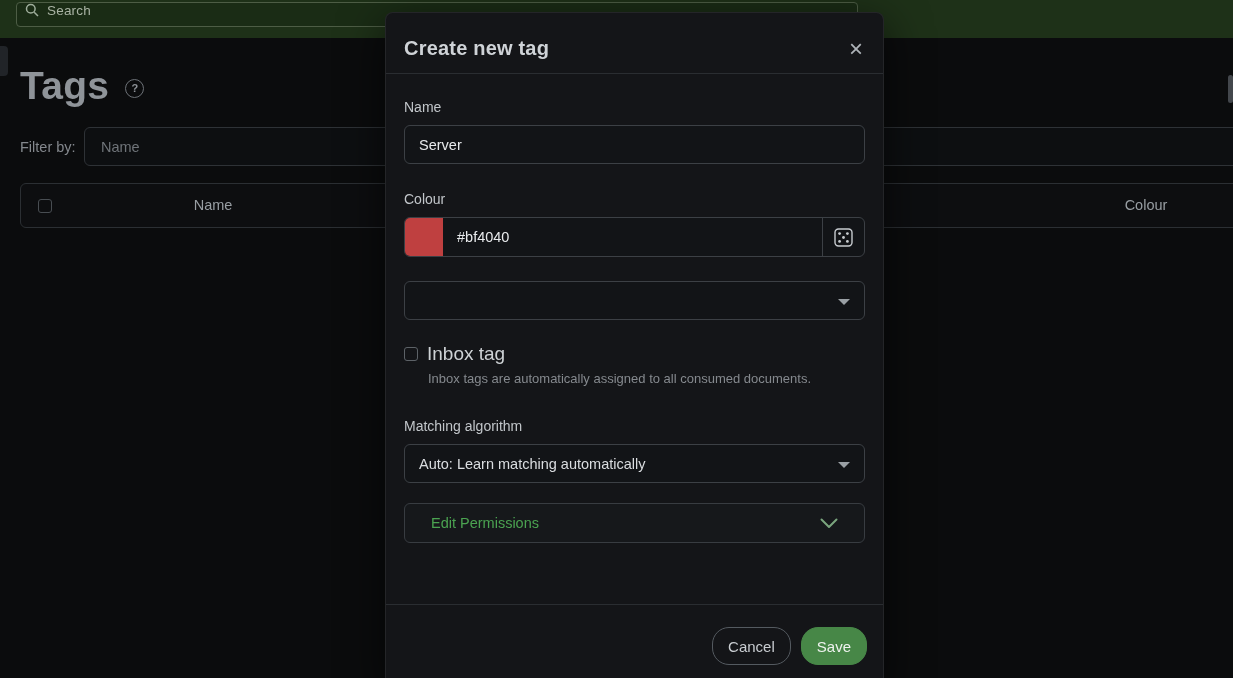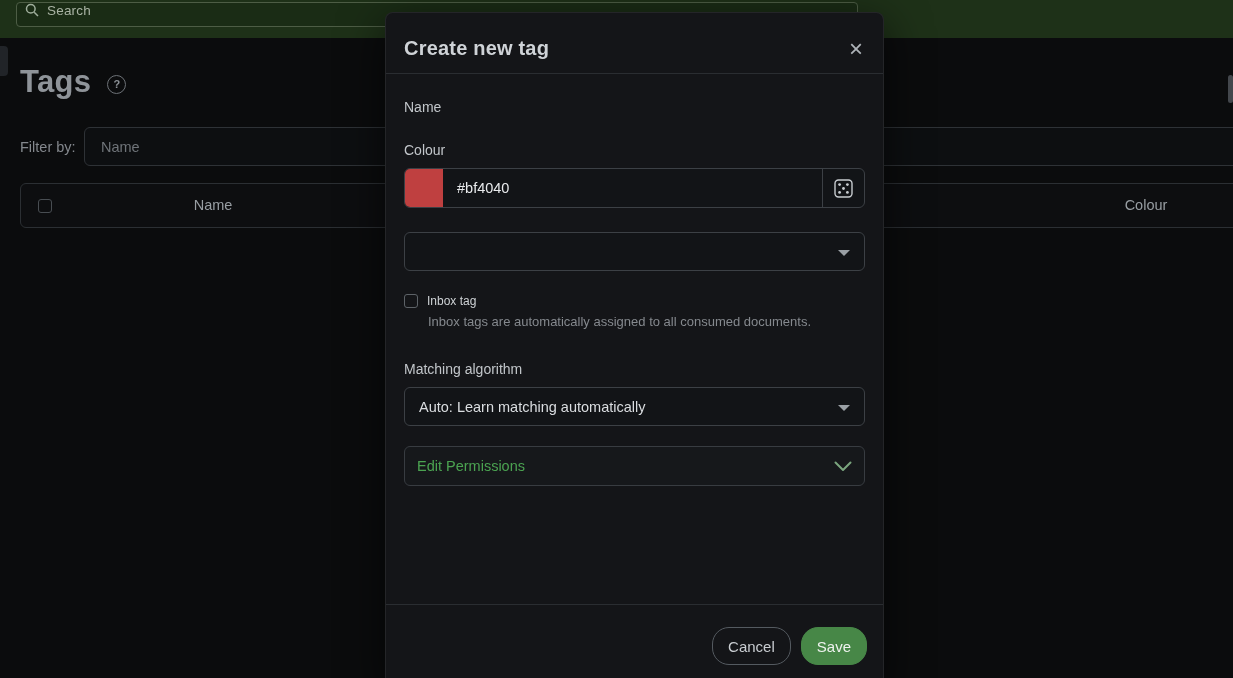--- a/index.html
+++ b/index.html
@@ -27,21 +27,21 @@
   .nav-search .ph {
     margin-left:8px; font-size:13.5px; color:#a9b3a4; letter-spacing:.2px;
   }
 
   
   .left-notch {
     position:absolute; left:-4px; top:46px; width:12px; height:30px;
     background:#212428; border-radius:4px;
   }
   .page-title-row { position:absolute; left:20px; top:64px; display:flex; align-items:center; gap:16px; }
-  .page-title { font-size:31px; font-weight:bold; color:#8f9499; letter-spacing:.3px; }
+  .page-title { font-size:39px; font-weight:bold; color:#8f9499; letter-spacing:.3px; }
   .help-icon {
     width:19px; height:19px; border:1.6px solid #6d7277; border-radius:50%;
     display:flex; align-items:center; justify-content:center;
     font-size:11px; color:#8d9297; font-weight:bold; margin-top:4px;
   }
   .filter-label { position:absolute; left:20px; top:139px; font-size:14.5px; color:#84888d; }
   .filter-input {
     position:absolute; left:84px; top:127px; width:1160px; height:39px;
     border:1px solid #2e3236; border-radius:6px; background:#0d0f11;
     display:flex; align-items:center; padding:0 16px;
@@ -124,27 +124,27 @@
     position:absolute; right:14px; top:50%; margin-top:-2px;
     width:0; height:0; border-left:6px solid transparent;
     border-right:6px solid transparent; border-top:6px solid #9aa0a5;
   }
 
   .inbox-row { display:flex; align-items:center; }
   .checkbox {
     width:14px; height:14px; border:1px solid #5d6267; border-radius:3px;
     background:transparent; flex:0 0 auto; cursor:pointer;
   }
-  .inbox-label { margin-left:9px; font-size:12px; color:#ced2d5; }
+  .inbox-label { margin-left:9px; font-size:19px; color:#ced2d5; }
   .inbox-hint { margin-left:24px; margin-top:6px; font-size:13px; color:#85898e; }
 
   .perm-accordion {
     height:40px; border:1px solid #383c41; border-radius:6px; background:#16181b;
     display:flex; align-items:center; justify-content:space-between;
-    padding:0 12px; cursor:pointer;
+    padding:0 26px; cursor:pointer;
   }
   .perm-label { font-size:14.5px; color:#4ba351; }
 
   .modal-footer {
     margin-top:auto; border-top:1px solid #2a2d31;
     padding:22px 16px 20px; display:flex; justify-content:flex-end; gap:10px;
   }
   .btn {
     height:38px; padding:0 15px; border-radius:17px; font-size:15px;
     font-family:"Liberation Sans", sans-serif; cursor:pointer;
@@ -190,20 +190,21 @@
   <div class="modal">
     <div class="modal-header">
       <span class="modal-title">Create new tag</span>
       <button class="close-x">×</button>
     </div>
 
     <div class="modal-body">
 
       <div class="g-name">
         <label class="form-label">Name</label>
+        <input class="text-input" type="text" value="Server" style="">
       </div>
 
       <div class="g-colour">
         <label class="form-label">Colour</label>
         <div class="colour-group">
           <div class="colour-swatch" style="background: rgb(191, 64, 64);"></div>
           <input class="colour-input" type="text" value="#bf4040" style="">
           <button class="dice-btn">
             <svg width="19" height="19" viewBox="0 0 19 19">
               <rect x="1" y="1" width="17" height="17" rx="3.5" fill="none" stroke="#c8ccd0" stroke-width="1.4"></rect>

